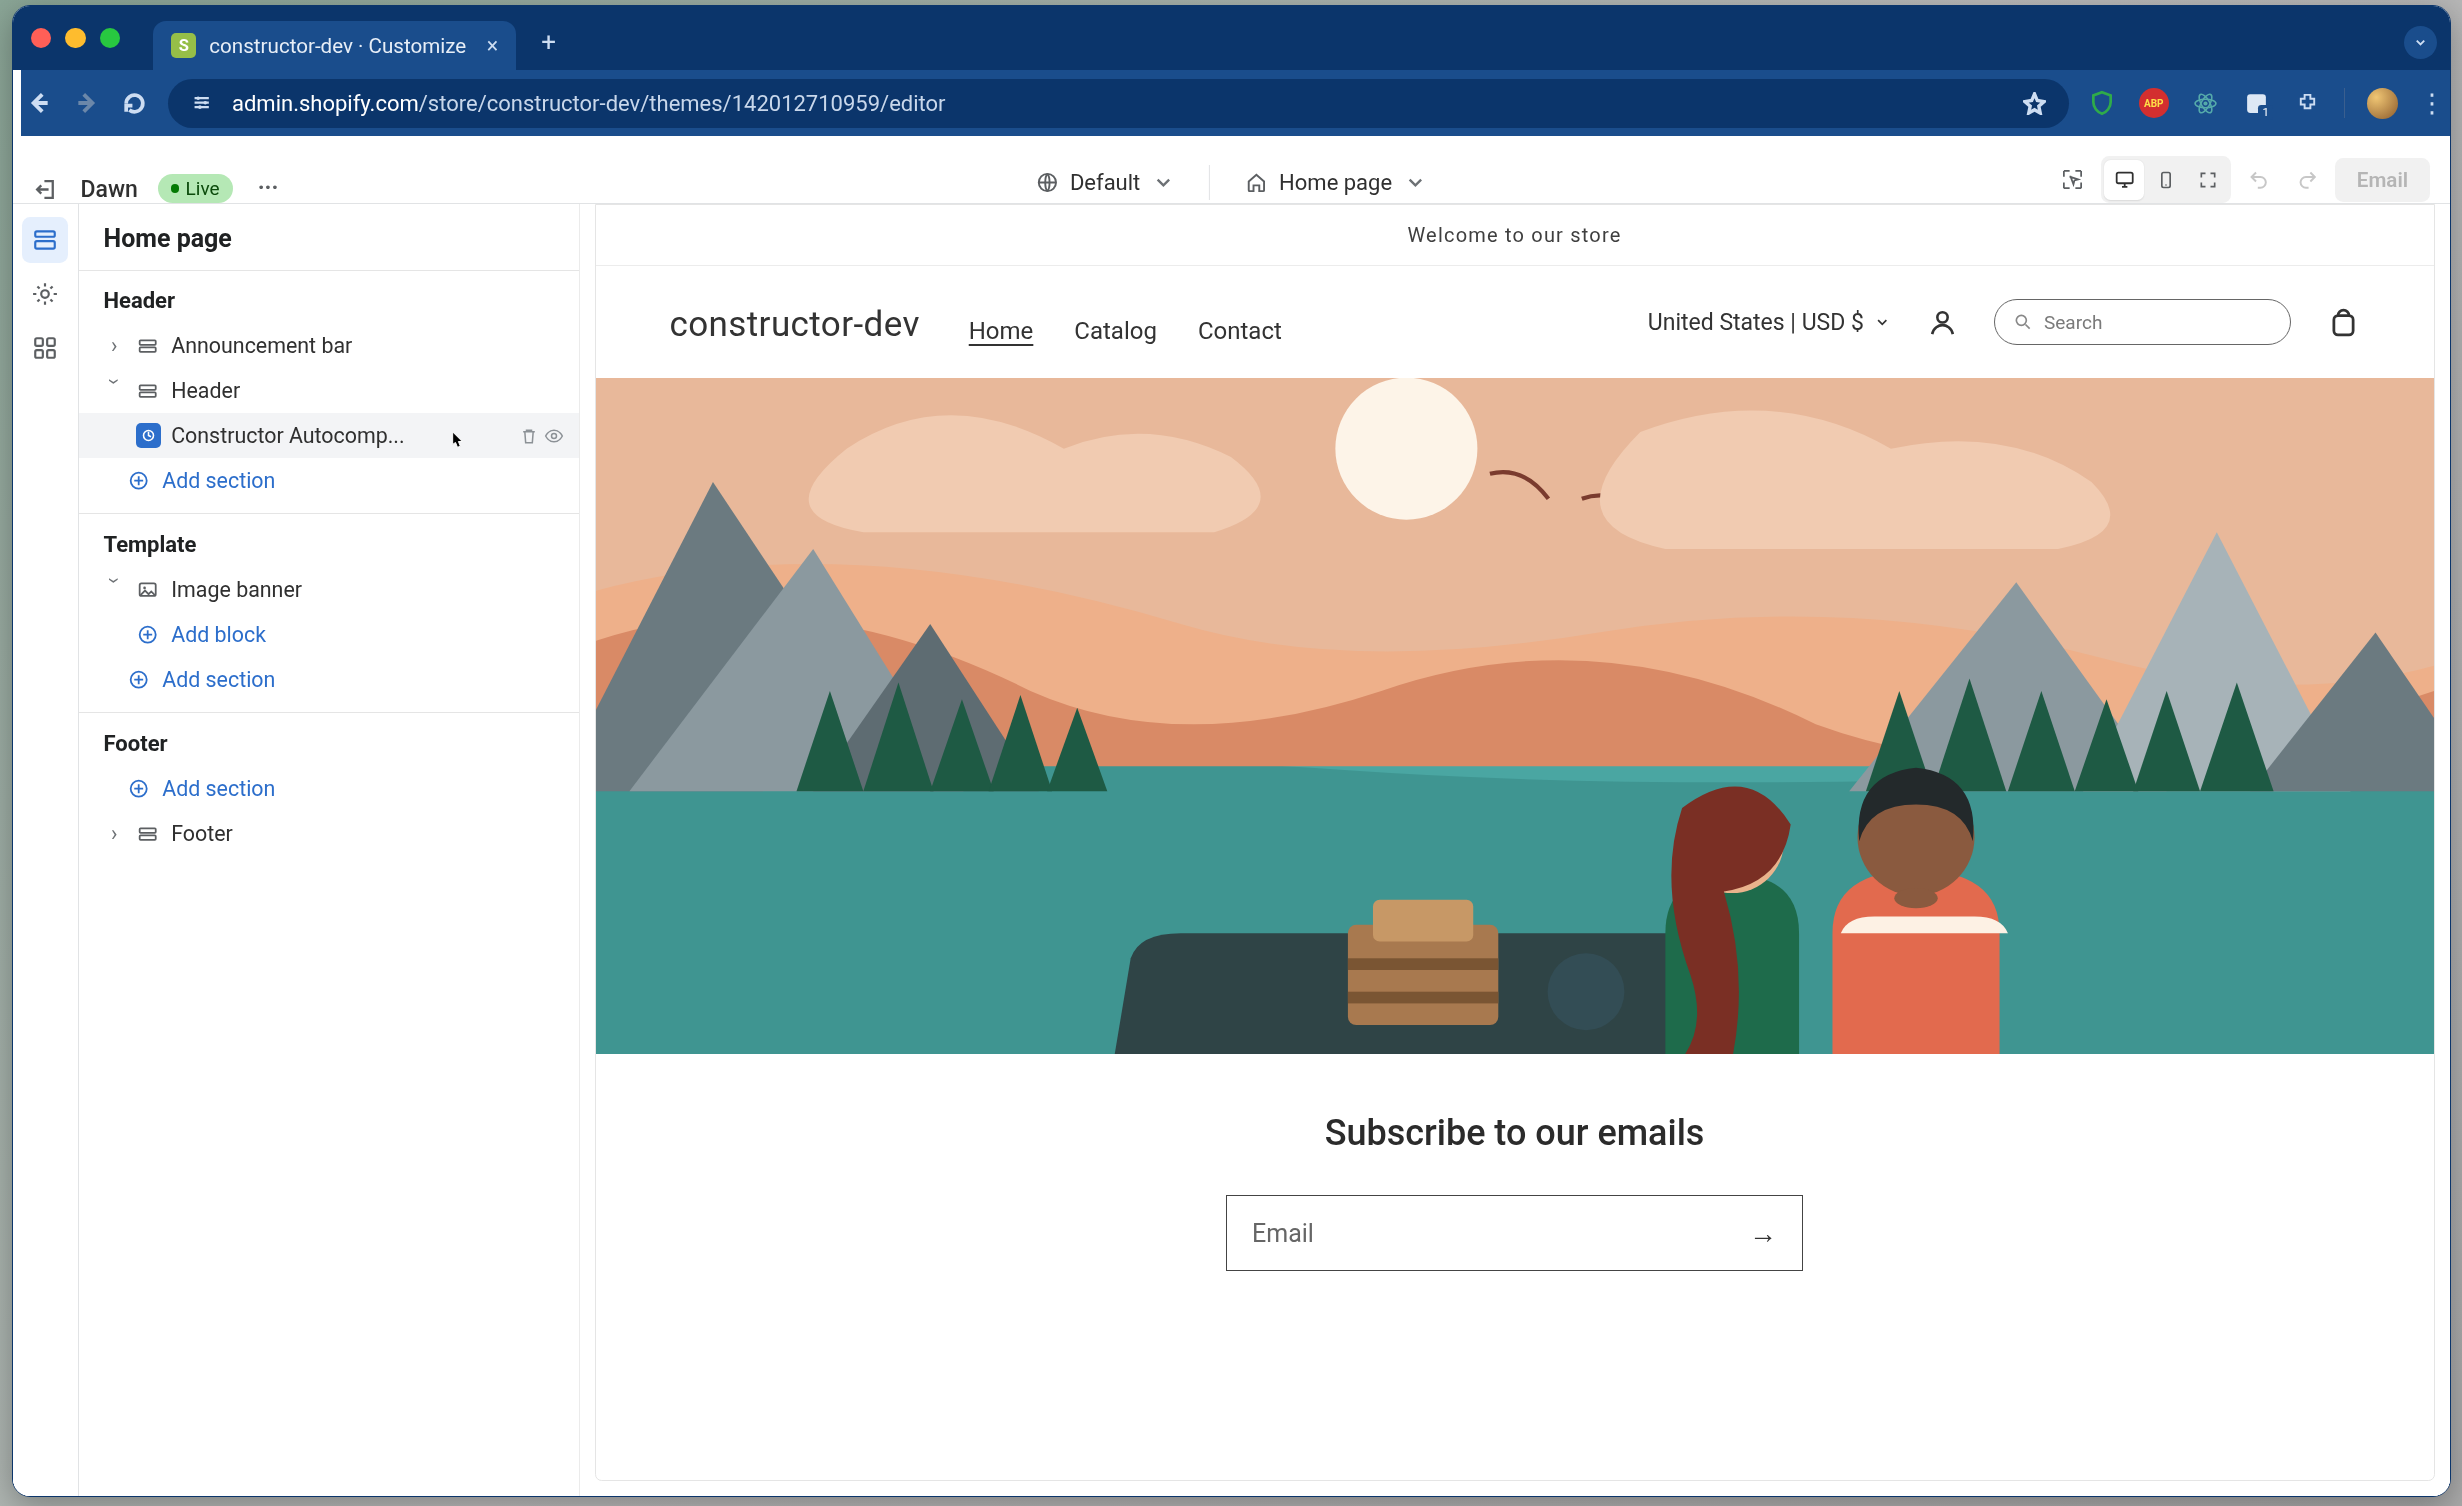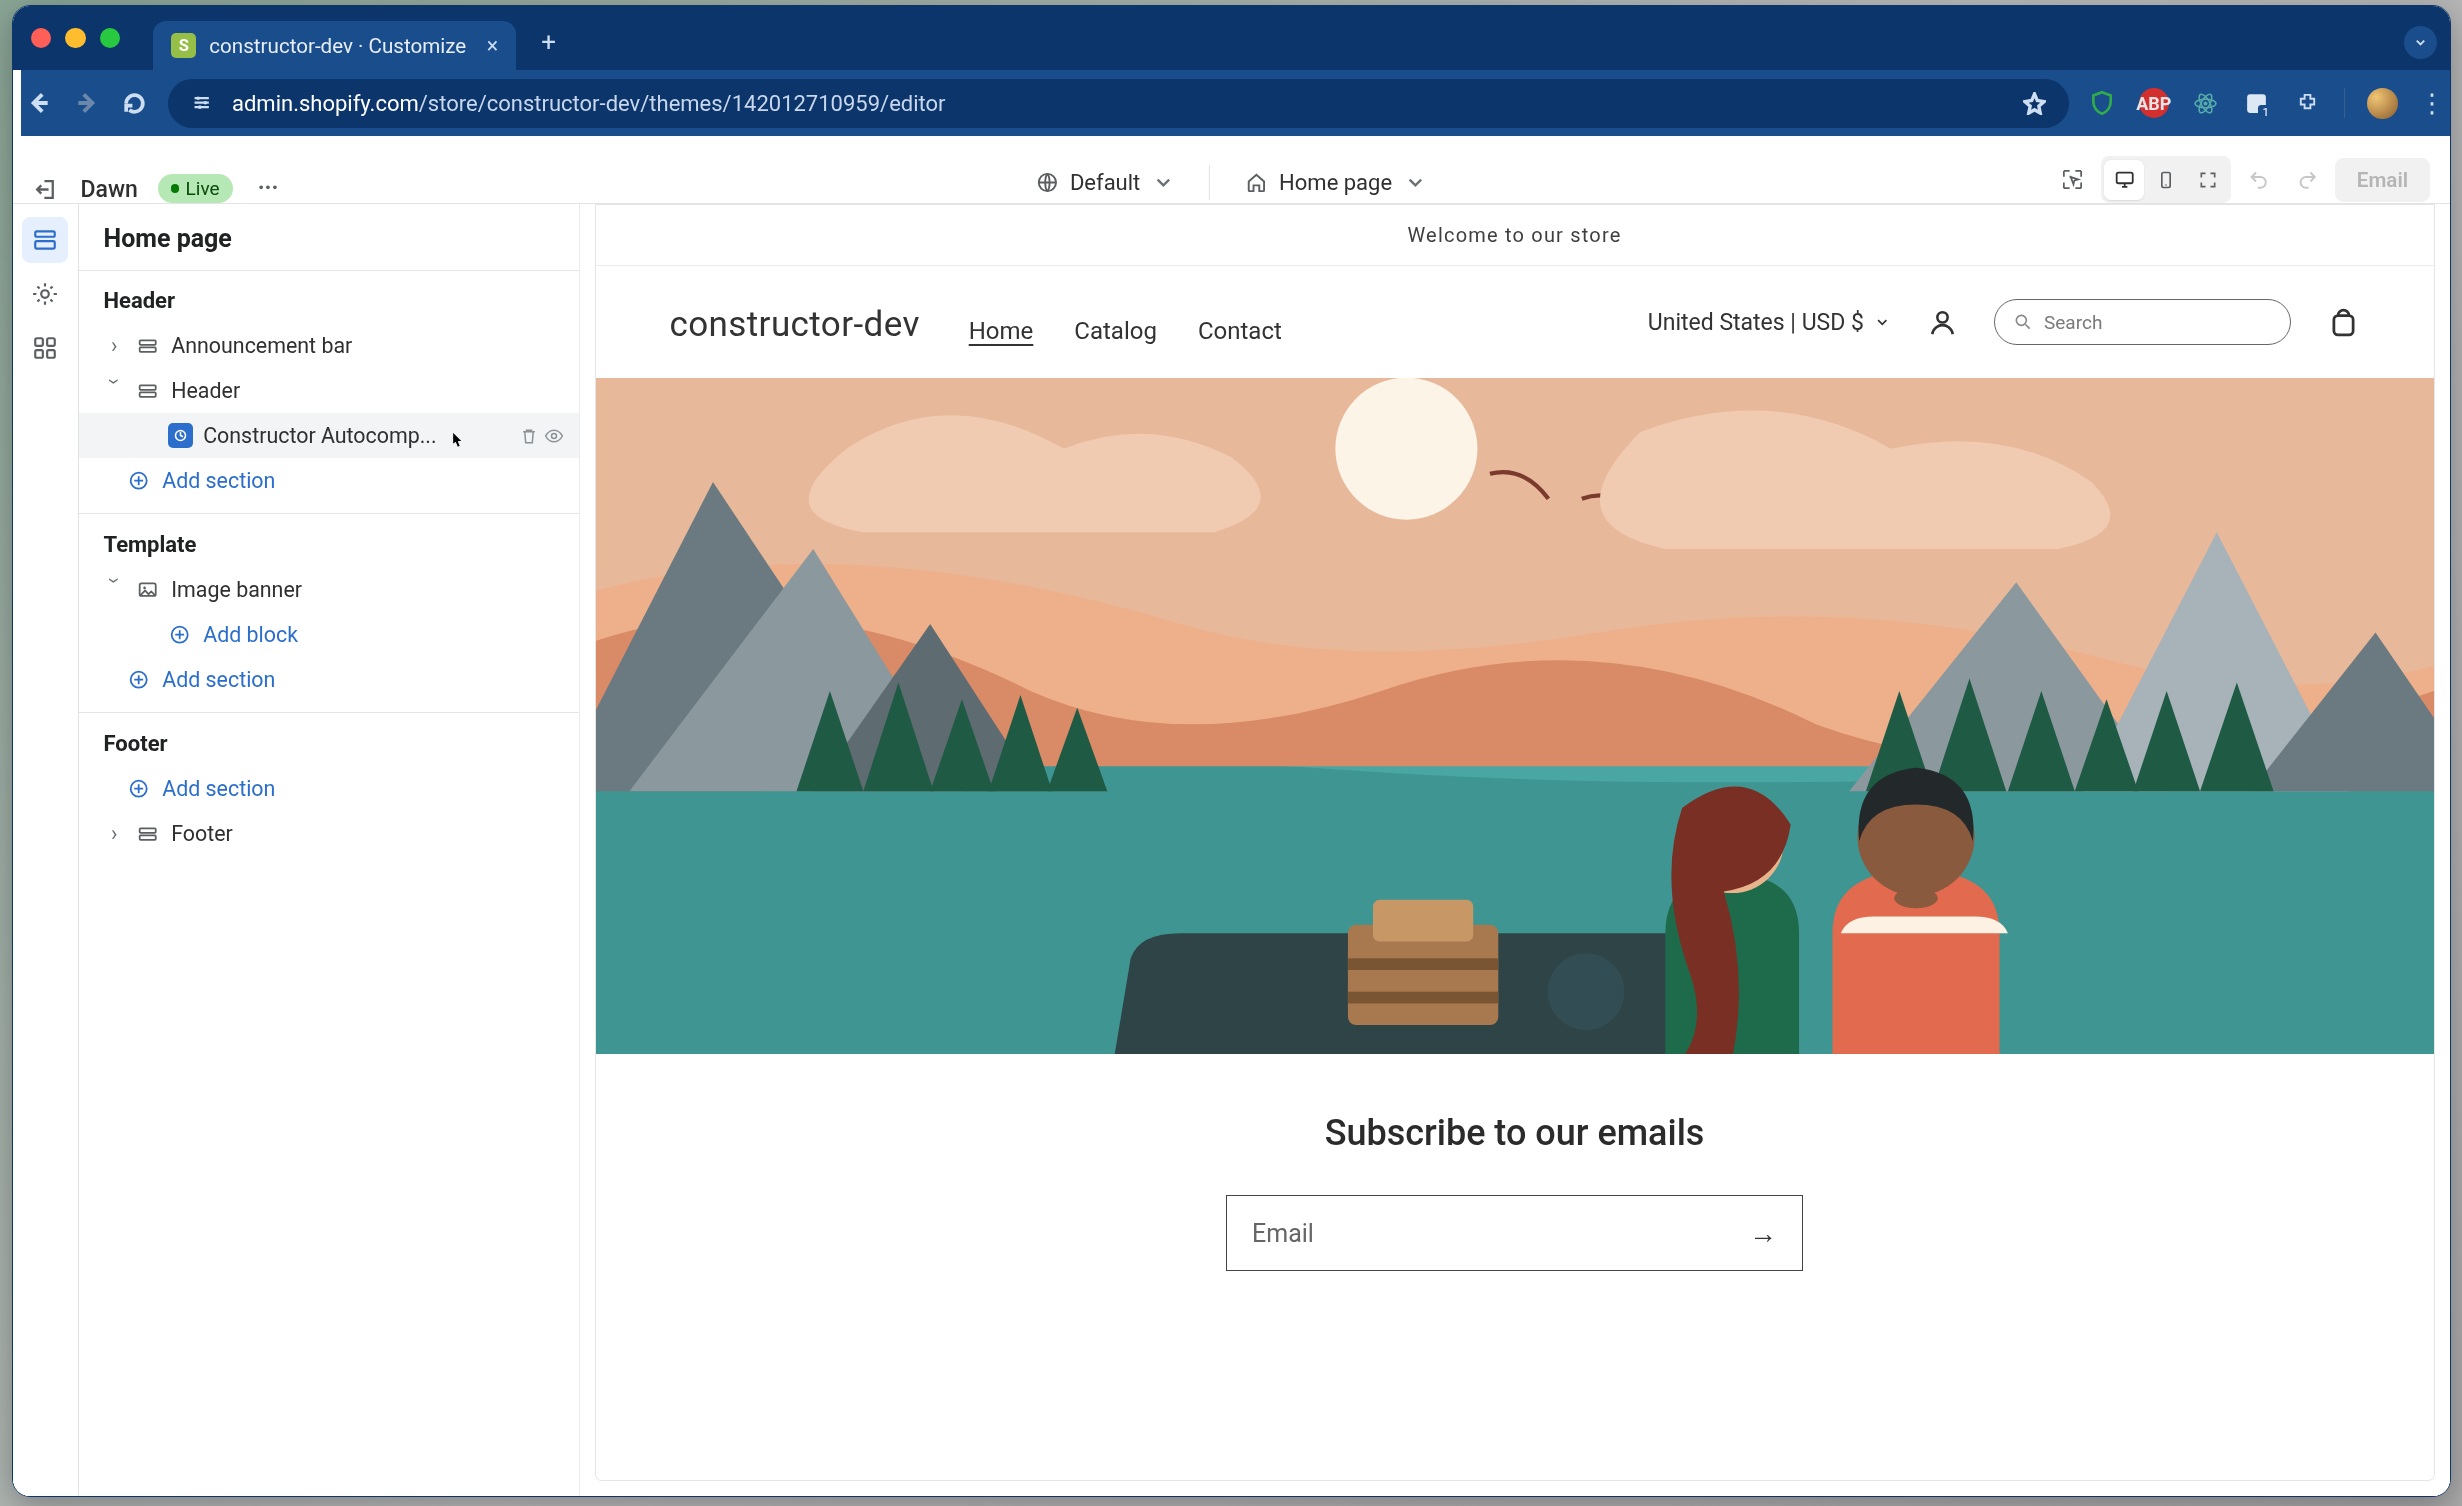--- a/index.html
+++ b/index.html
@@ -21,21 +21,21 @@
 .nav-icon { width: 30px; height: 30px; display: flex; align-items: center; justify-content: center; }
 .nav-svg { stroke: #cdddf2; fill: none; stroke-width: 3.5; }
 .nav-svg.disabled { stroke: #6b87a9; }
 .omnibox { flex: 1; height: 49px; background: #0b356b; border-radius: 25px; display: flex; align-items: center; padding: 0 20px; gap: 16.5px; }
 .site-chip { width: 28px; height: 28px; display:flex; align-items:center; justify-content:center;}
 .url-text { color: #c8d7eb; font-size: 22px; }
 .url-text .host { color: #fff; }
 .omnibox-right { margin-left:auto; display:flex; gap:16.5px; align-items:center;}
 .ext-icons { display: flex; gap: 21.4px; align-items: center; }
 .ext-icon { width: 30px; height: 30px; display:flex; align-items:center; justify-content:center; font-size:20px;}
-.ext-abp { background:#d32f2f; color:#e5e5e5; width:30px; height:30px; border-radius:50%; font-size:18px; font-weight:bold;}
+.ext-abp { background:#d32f2f; color:#fde047; width:30px; height:30px; border-radius:50%; font-size:10px; font-weight:bold;}
 .ext-shield svg { fill:#33b249; }
 .ext-badge { position:relative; }
 .ext-badge .badge { position:absolute; bottom:-1.6px; right:-1.6px; background:#1a4d8c; color:white; font-size:11.5px; width:15px; height:15px; border-radius:3.3px; display:flex; align-items:center; justify-content:center;}
 .avatar-round { width:31px; height:31px; border-radius:50%; background: radial-gradient(circle at 30% 30%, #f0c674, #8b5a2b);}
 .vdots { color:#cdddf2; font-size:26px; letter-spacing:1.6px;}
 
 .app-content { position: absolute; top: 130px; left:0; right:0; bottom:0; background: #fff; display:flex; flex-direction:column; }
 
 .editor-topbar { height: 68px; border-bottom: 0.8px solid #e1e3e5; display:flex; align-items:flex-end; padding:0 20px; gap:20px; position:relative; }
 .tb-exit { width:28px; height:28px; display:flex; align-items:center; justify-content:center; }
@@ -62,21 +62,21 @@
 
 .sidebar { width:501px; background:#fff; border-right:0.8px solid #ebebeb; display:flex; flex-direction:column; overflow:auto;}
 .sb-header { padding:20px 25px 16.5px; }
 .sb-title { font-size:25px; font-weight:700; color:#202223;}
 .sb-divider { height:0.8px; background:#e5e5e5; margin:0; }
 .sb-group-title { font-weight:700; font-size:22px; padding:18px 25px 10px; color:#202223;}
 .sb-row { display:flex; align-items:center; height:45px; padding:0 15px 0 25px; font-size:21.4px; color:#303030; cursor:pointer; gap:10.7px;}
 .sb-caret { width:21.4px; display:inline-flex; justify-content:center; color:#6d7175;}
 .sb-icon { width:25px; height:25px; display:inline-flex; align-items:center; justify-content:center;}
 .sb-nested { padding-left:48px; }
-.sb-nested2 { padding-left:89px; }
+.sb-nested2 { padding-left:57px; }
 .sb-app-icon { width:25px; height:25px; background:#2c6ecb; border-radius:5px; display:inline-flex; align-items:center; justify-content:center;}
 .sb-app-icon svg { width:15px; height:15px; }
 .sb-row.hovered { background:#f3f4f6;}
 .sb-row-right { margin-left:auto; display:flex; gap:5px; align-items:center; color:#8c9196;}
 .sb-row-right svg { width:20px; height:20px;}
 .sb-addrow { color:#2c6ecb; }
 .sb-addrow .sb-icon svg { stroke:#2c6ecb;}
 .sb-label { flex:1; white-space:nowrap; overflow:hidden; text-overflow:ellipsis;}
 
 .canvas-wrap { flex:1; background:#fff; padding:0 15px 15px 15px; overflow:hidden; position:relative;}

